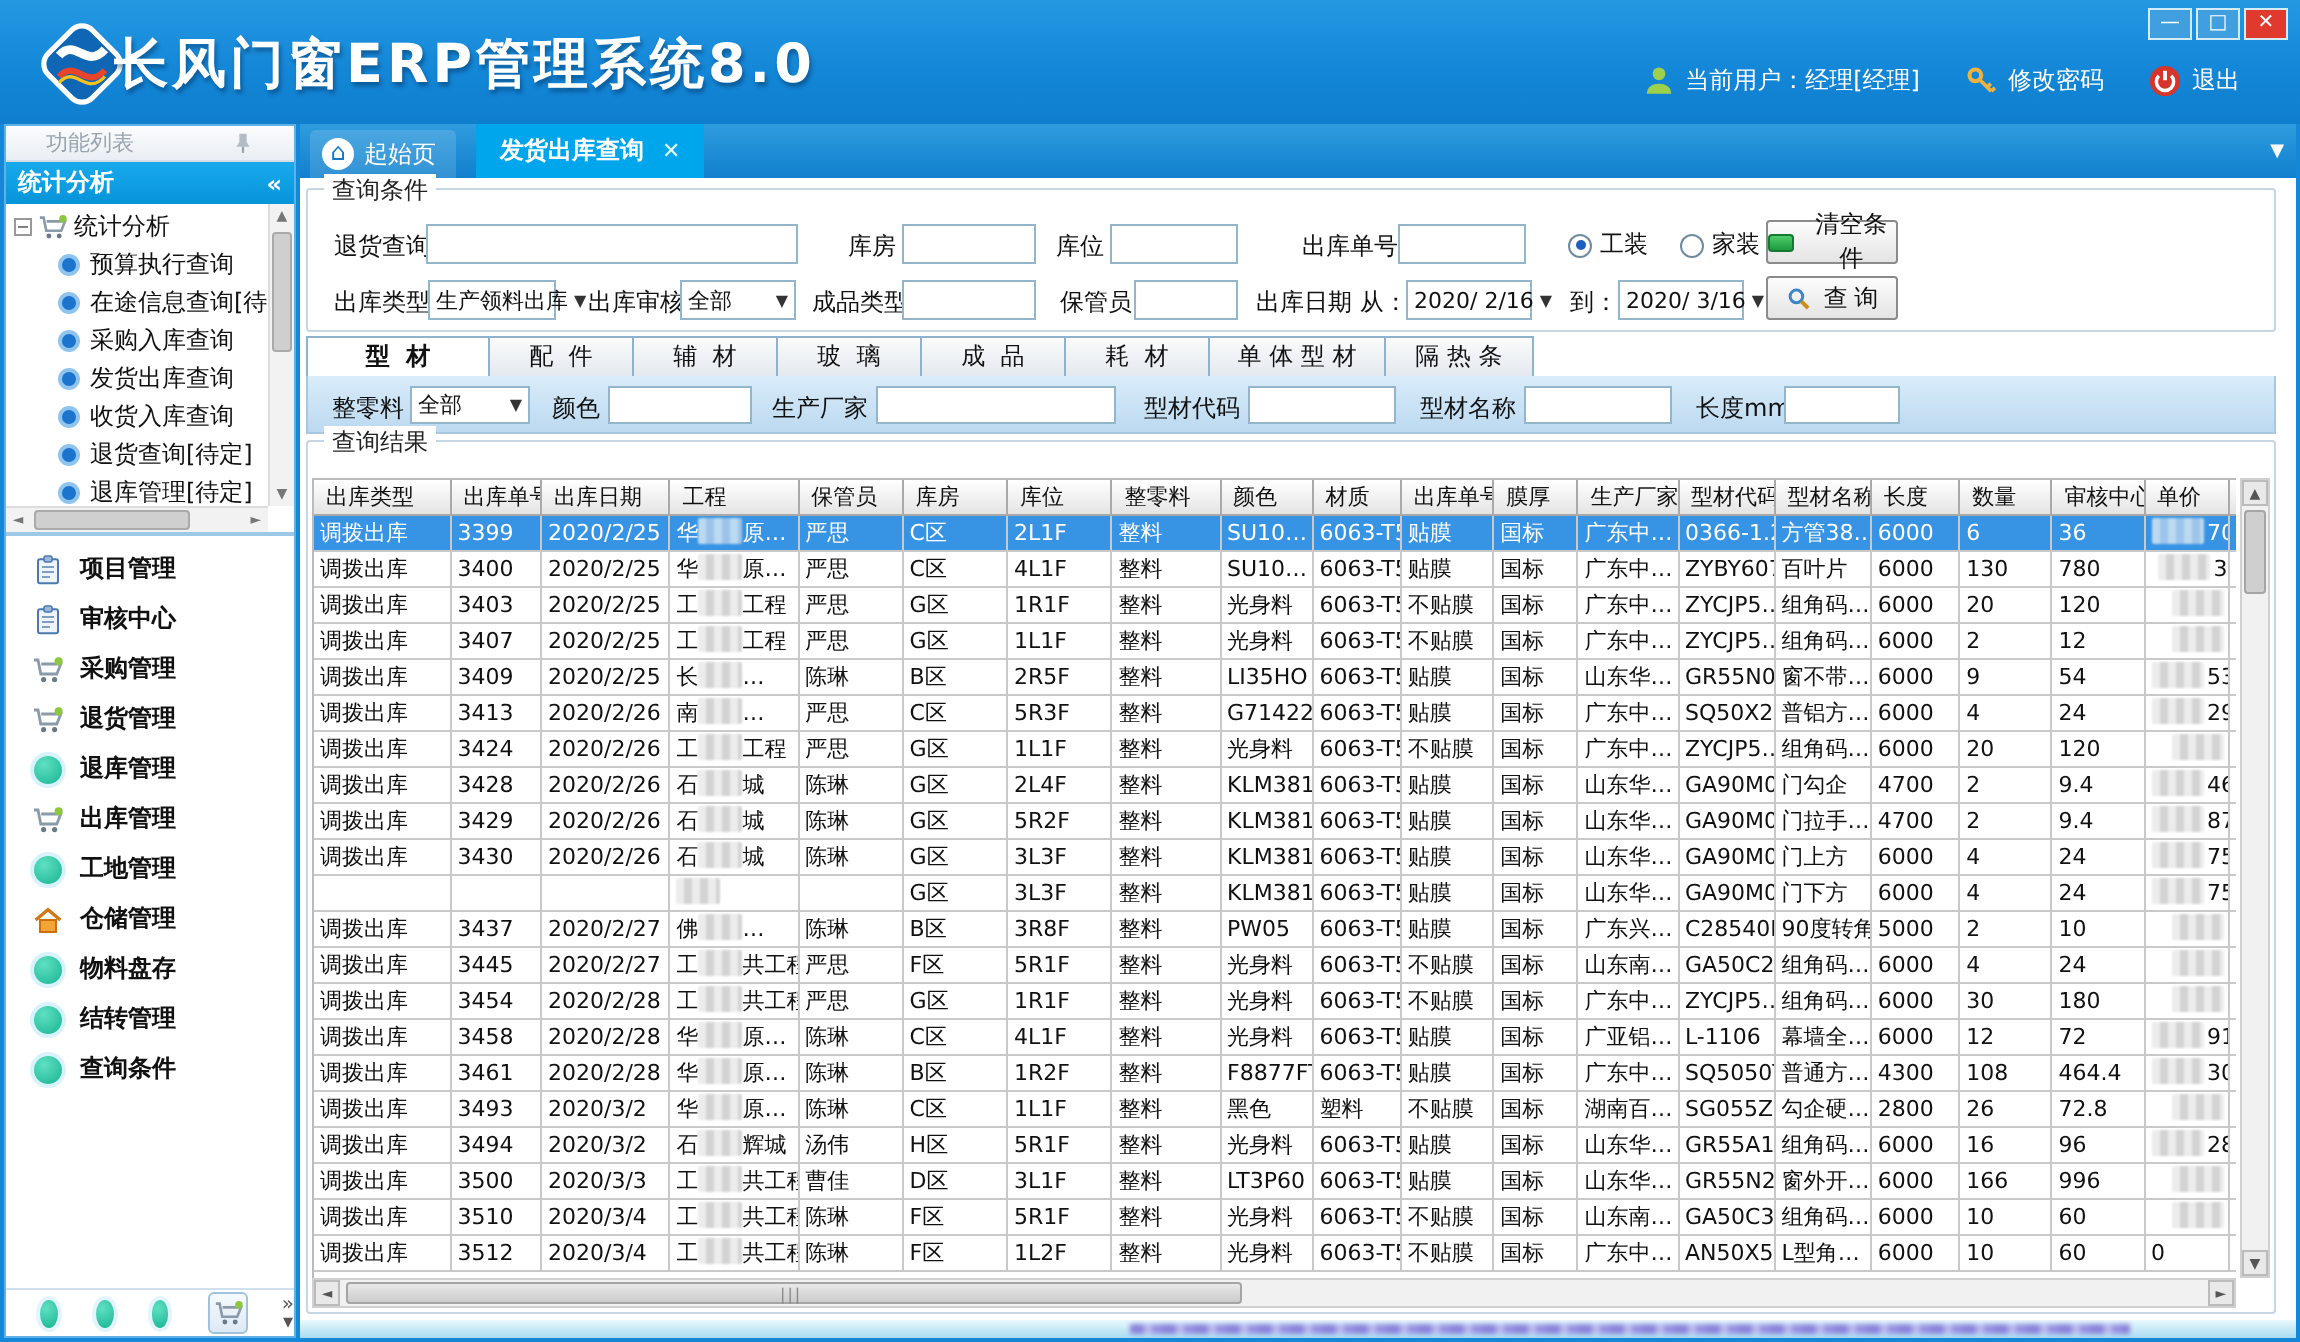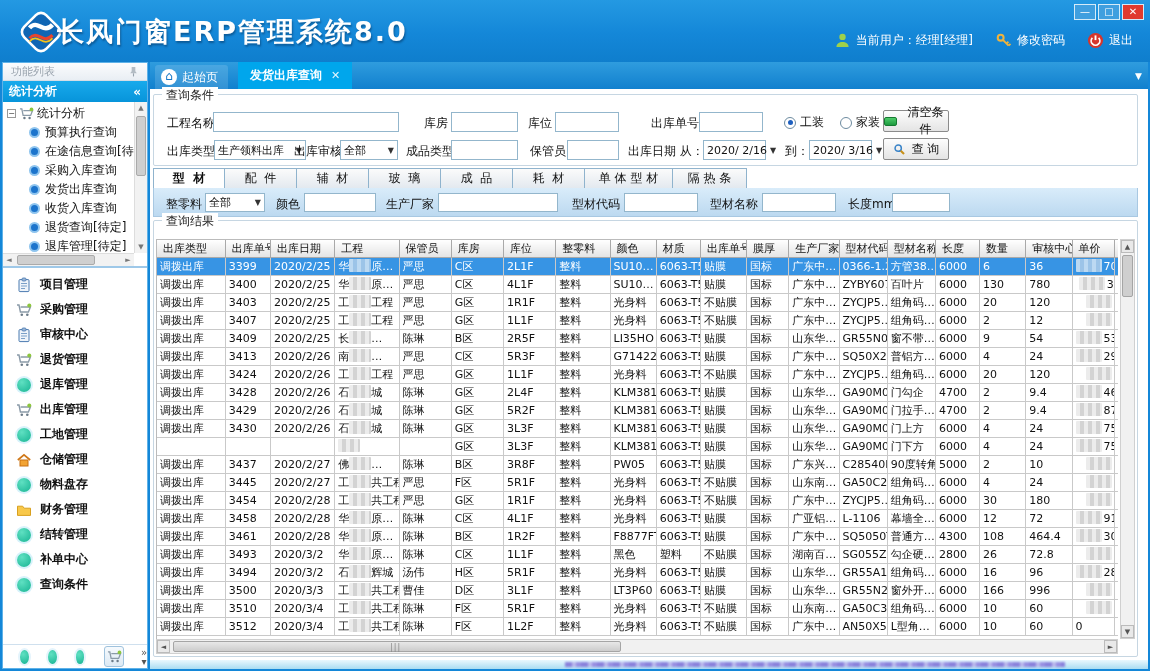--- a/index.html
+++ b/index.html
@@ -10,30 +10,30 @@
   
   .titlebar { position:absolute; left:0; top:0; width:1150px; height:62px;
     background:linear-gradient(180deg,#2499e2 0%,#1487d8 55%,#0f7ecd 100%); }
   .logo { position:absolute; left:16px; top:7px; width:50px; height:50px; }
   .app-title { position:absolute; left:57px; top:14px; color:#fff; font-size:27px; font-weight:bold;
     letter-spacing:2px; text-shadow:1px 2px 2px rgba(0,40,80,.45); }
   .win-controls { position:absolute; right:6px; top:4px; display:flex; gap:2px; }
   .win-btn { width:22px; height:16px; background:#3f9fdf; border:1px solid #d4ebf8; color:#fff;
     font-size:10px; line-height:14px; text-align:center; cursor:default; }
   .win-btn.close { background:#e03a2e; }
-  .userbar { position:absolute; right:17px; top:32px; display:flex; align-items:center; gap:8px;
+  .userbar { position:absolute; right:30px; top:32px; display:flex; align-items:center; gap:8px;
     color:#fff; font-size:12px; }
   .userbar .grp { display:flex; align-items:center; gap:5px; margin-left:14px; }
   .uicon { width:17px; height:17px; display:inline-block; }
 
   
   .sidebar { position:absolute; left:2px; top:62px; width:146px; bottom:2px; background:#fff;
     border:1px solid #5fb2e8; display:flex; flex-direction:column; }
   .func-bar { height:18px; background:linear-gradient(180deg,#fbfcfd,#e9eef4); color:#9aa4ae;
-    font-size:11px; padding:2px 8px; display:flex; justify-content:space-between; align-items:center;
+    font-size:11px; padding:2px 20px; display:flex; justify-content:space-between; align-items:center;
     border-bottom:1px solid #d5dde5; }
   .section-bar { height:21px; background:linear-gradient(180deg,#18aaec,#0794da); color:#fff;
     font-size:12px; font-weight:bold; padding:0 6px; display:flex; justify-content:space-between; align-items:center; }
   .tree-box { position:relative; height:166px; border-bottom:2px solid #9ec8e8; background:#fff; overflow:hidden; }
   .tree-inner { position:absolute; left:0; top:2px; right:13px; }
   .tree-row { height:19px; display:flex; align-items:center; font-size:12px; color:#111; white-space:nowrap; overflow:hidden; }
   .tree-root { padding-left:4px; gap:3px; }
   .expander { width:9px; height:9px; border:1px solid #999; background:#fff; font-size:8px; line-height:7px;
     text-align:center; color:#444; flex:0 0 9px; }
   .tree-item { padding-left:26px; gap:5px; }
@@ -245,64 +245,64 @@
               <rect x="3" y="2.6" width="10" height="12" rx="1" fill="#eef4fa" stroke="#4a7ab0"></rect>
               <rect x="6" y="1" width="4" height="3" rx="1" fill="#9db8d8" stroke="#4a7ab0" stroke-width=".8"></rect>
               <path d="M5 6.5h6M5 9h6M5 11.5h4" stroke="#7aa0c8"></path>
             </svg>
           </span>
           <span>项目管理</span>
         </div>
         <div class="menu-item">
           <span class="mi">
             <svg width="16" height="16" viewBox="0 0 16 16">
-              <path d="M1 3h2l1.4 7h8l2-5H4.6" fill="none" stroke="#8a9aa8" stroke-width="1.4"></path>
-              <circle cx="5.8" cy="12.8" r="1.3" fill="#6a7a88"></circle>
-              <circle cx="11.3" cy="12.8" r="1.3" fill="#6a7a88"></circle>
-              <circle cx="13.3" cy="3.6" r="2" fill="#8dc63f"></circle>
-            </svg>
-          </span>
-          <span>采购管理</span>
-        </div>
-        <div class="menu-item">
-          <span class="mi">
-            <svg width="16" height="16" viewBox="0 0 16 16">
               <rect x="3" y="2.6" width="10" height="12" rx="1" fill="#eef4fa" stroke="#4a7ab0"></rect>
               <rect x="6" y="1" width="4" height="3" rx="1" fill="#9db8d8" stroke="#4a7ab0" stroke-width=".8"></rect>
               <path d="M5 6.5h6M5 9h6M5 11.5h4" stroke="#7aa0c8"></path>
             </svg>
           </span>
           <span>审核中心</span>
         </div>
         <div class="menu-item">
           <span class="mi">
             <svg width="16" height="16" viewBox="0 0 16 16">
               <path d="M1 3h2l1.4 7h8l2-5H4.6" fill="none" stroke="#8a9aa8" stroke-width="1.4"></path>
               <circle cx="5.8" cy="12.8" r="1.3" fill="#6a7a88"></circle>
               <circle cx="11.3" cy="12.8" r="1.3" fill="#6a7a88"></circle>
               <circle cx="13.3" cy="3.6" r="2" fill="#8dc63f"></circle>
             </svg>
           </span>
-          <span>退货管理</span>
-        </div>
-        <div class="menu-item">
-          <span class="mi">
-            <span class="mi-circle"></span>
-          </span>
-          <span>退库管理</span>
+          <span>采购管理</span>
         </div>
         <div class="menu-item">
           <span class="mi">
             <svg width="16" height="16" viewBox="0 0 16 16">
               <path d="M1 3h2l1.4 7h8l2-5H4.6" fill="none" stroke="#8a9aa8" stroke-width="1.4"></path>
               <circle cx="5.8" cy="12.8" r="1.3" fill="#6a7a88"></circle>
               <circle cx="11.3" cy="12.8" r="1.3" fill="#6a7a88"></circle>
               <circle cx="13.3" cy="3.6" r="2" fill="#8dc63f"></circle>
             </svg>
           </span>
+          <span>退货管理</span>
+        </div>
+        <div class="menu-item">
+          <span class="mi">
+            <span class="mi-circle"></span>
+          </span>
+          <span>退库管理</span>
+        </div>
+        <div class="menu-item">
+          <span class="mi">
+            <svg width="16" height="16" viewBox="0 0 16 16">
+              <path d="M1 3h2l1.4 7h8l2-5H4.6" fill="none" stroke="#8a9aa8" stroke-width="1.4"></path>
+              <circle cx="5.8" cy="12.8" r="1.3" fill="#6a7a88"></circle>
+              <circle cx="11.3" cy="12.8" r="1.3" fill="#6a7a88"></circle>
+              <circle cx="13.3" cy="3.6" r="2" fill="#8dc63f"></circle>
+            </svg>
+          </span>
           <span>出库管理</span>
         </div>
         <div class="menu-item">
           <span class="mi">
             <span class="mi-circle"></span>
           </span>
           <span>工地管理</span>
         </div>
         <div class="menu-item">
           <span class="mi">
@@ -314,37 +314,23 @@
           <span>仓储管理</span>
         </div>
         <div class="menu-item">
           <span class="mi">
             <span class="mi-circle"></span>
           </span>
           <span>物料盘存</span>
         </div>
         <div class="menu-item">
           <span class="mi">
-            <svg width="16" height="16" viewBox="0 0 16 16">
-              <path d="M1.5 4.2h5.2l1.5 2h6.3v7.2H1.5z" fill="#f8c84a" stroke="#d8a020"></path>
-            </svg>
-          </span>
-          <span>财务管理</span>
-        </div>
-        <div class="menu-item">
-          <span class="mi">
             <span class="mi-circle"></span>
           </span>
           <span>结转管理</span>
-        </div>
-        <div class="menu-item">
-          <span class="mi">
-            <span class="mi-circle"></span>
-          </span>
-          <span>补单中心</span>
         </div>
         <div class="menu-item">
           <span class="mi">
             <span class="mi-circle"></span>
           </span>
           <span>查询条件</span>
         </div>
       </div>
     <div class="side-bottom">
       <span class="mi-circle"></span>
@@ -371,21 +357,21 @@
       <div class="tab-active">
         <span>发货出库查询</span>
         <span class="tab-close">✕</span>
       </div>
       <span class="tab-overflow">▼</span>
     </div>
 
     <div class="groupbox qgroup">
       <span class="grouplabel">查询条件</span>
 
-      <span class="flabel" style="left:13px;top:20px">工程名称</span>
+      <span class="flabel" style="left:13px;top:20px">退货查询</span>
       <input class="finput" style="left: 59px; top: 17px; width: 186px;">
       <span class="flabel" style="left:270px;top:20px">库房</span>
       <input class="finput" style="left: 297px; top: 17px; width: 67px;">
       <span class="flabel" style="left:374px;top:20px">库位</span>
       <input class="finput" style="left: 401px; top: 17px; width: 64px;">
       <span class="flabel" style="left:497px;top:20px">出库单号</span>
       <input class="finput" style="left: 545px; top: 17px; width: 64px;">
       <div class="radio-grp" style="left:630px;top:19px">
         <span class="radio">
             <span class="rdot on"></span>
@@ -395,21 +381,21 @@
             <span class="rdot"></span>
             <span>家装</span>
           </span>
       </div>
       <button class="btn" style="left:729px;top:15px;width:66px">
         <span class="clear-chip"></span>
         <span>清空条件</span>
       </button>
 
       <span class="flabel" style="left:13px;top:48px">出库类型</span>
-      <div class="fselect" style="left:60px;top:45px;width:92px">
+      <div class="fselect" style="left:60px;top:45px;width:64px">
         <span>生产领料出库</span>
           <span class="dd">▼</span>
       </div>
       <span class="flabel" style="left:140px;top:48px">出库审核</span>
       <div class="fselect" style="left:186px;top:45px;width:58px">
         <span>全部</span>
           <span class="dd">▼</span>
       </div>
       <span class="flabel" style="left:252px;top:48px">成品类型</span>
       <input class="finput" style="left: 297px; top: 45px; width: 67px;">
@@ -428,21 +414,21 @@
       <button class="btn" style="left:729px;top:43px;width:66px">
         <svg width="13" height="13" viewBox="0 0 14 14">
             <circle cx="5.6" cy="5.6" r="3.4" fill="none" stroke="#3a84c8" stroke-width="1.6"></circle>
             <path d="M8.3 8.3l3.6 3.6" stroke="#c89018" stroke-width="2.2"></path>
           </svg>
         <span>查  询</span>
       </button>
     </div>
 
     <div class="mat-tabs" id="mat-tabs">
-        <div class="mat-tab active" style="width: 72px;">型  材</div>
+        <div class="mat-tab active" style="width: 92px;">型  材</div>
         <div class="mat-tab" style="width: 72px;">配  件</div>
         <div class="mat-tab" style="width: 72px;">辅  材</div>
         <div class="mat-tab" style="width: 72px;">玻  璃</div>
         <div class="mat-tab" style="width: 72px;">成  品</div>
         <div class="mat-tab" style="width: 72px;">耗  材</div>
         <div class="mat-tab" style="width: 88px;">单 体 型 材</div>
         <div class="mat-tab" style="width: 74px;">隔 热 条</div>
       </div>
     <div class="filter-bar">
       <span class="flabel" style="left:12px;top:8px">整零料</span>

